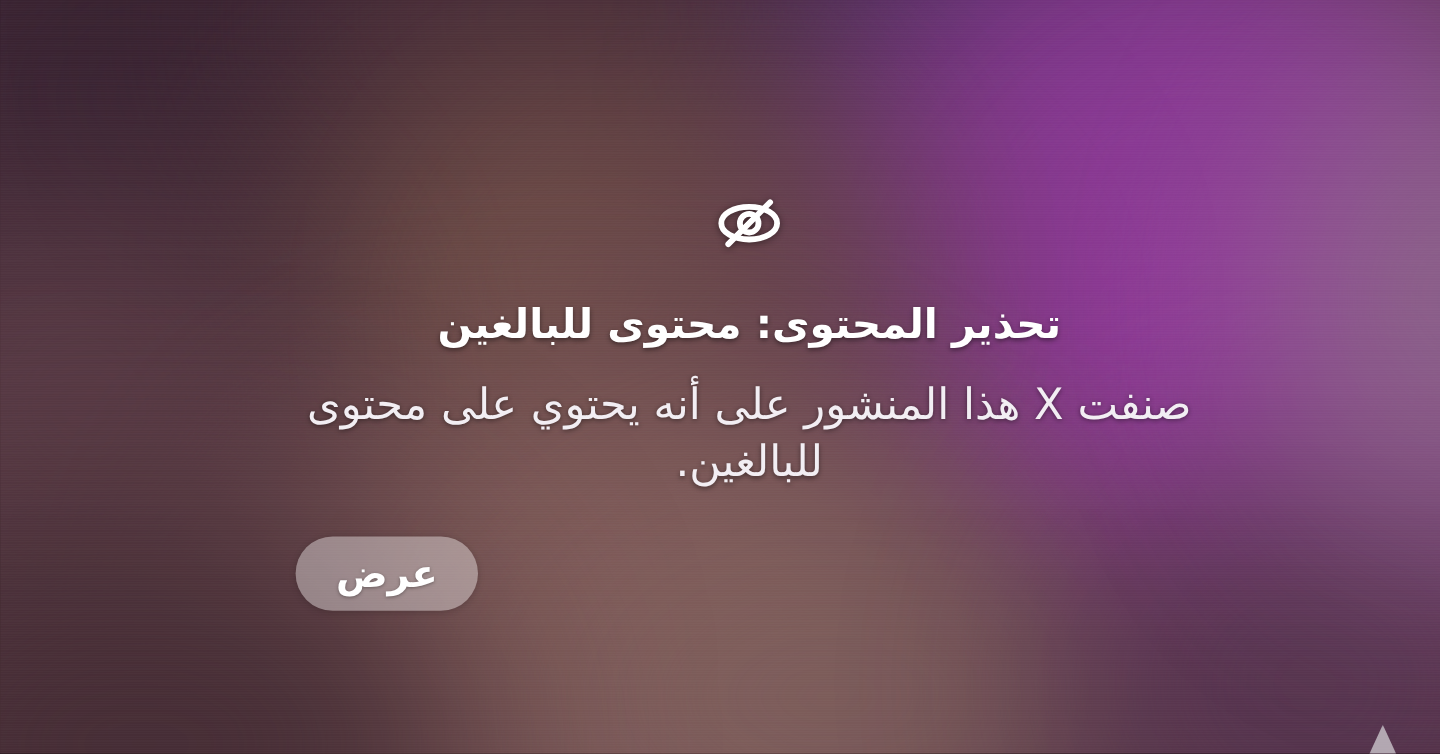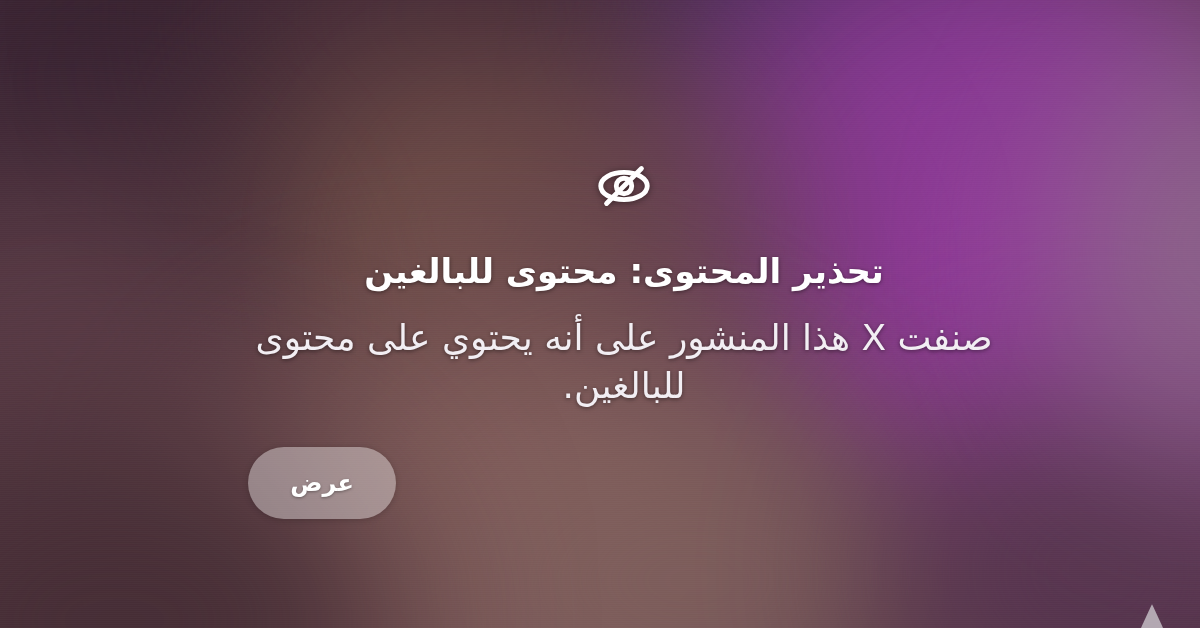--- a/index.html
+++ b/index.html
@@ -113,29 +113,29 @@
     text-shadow: 0 1px 4px rgba(0,0,0,.45);
     margin: 0 0 36px 0;
     max-width: 860px;
   }
 
   .view-button {
     display: inline-flex;
     align-items: center;
     justify-content: center;
     min-width: 148px;
-    height: 72px;
+    height: 62px;
     padding: 0 34px;
     box-sizing: border-box;
     border: none;
     border-radius: 999px;
     background: rgba(255, 255, 255, 0.38);
     color: #ffffff;
     font-family: inherit;
-    font-size: 24px;
+    font-size: 32px;
     font-weight: bold;
     line-height: 1;
     cursor: pointer;
     text-shadow: 0 1px 3px rgba(0,0,0,.35);
     box-shadow: 0 1px 6px rgba(0,0,0,.18);
     margin-right: 0;
   }
 
   .button-row {
     width: 100%;

